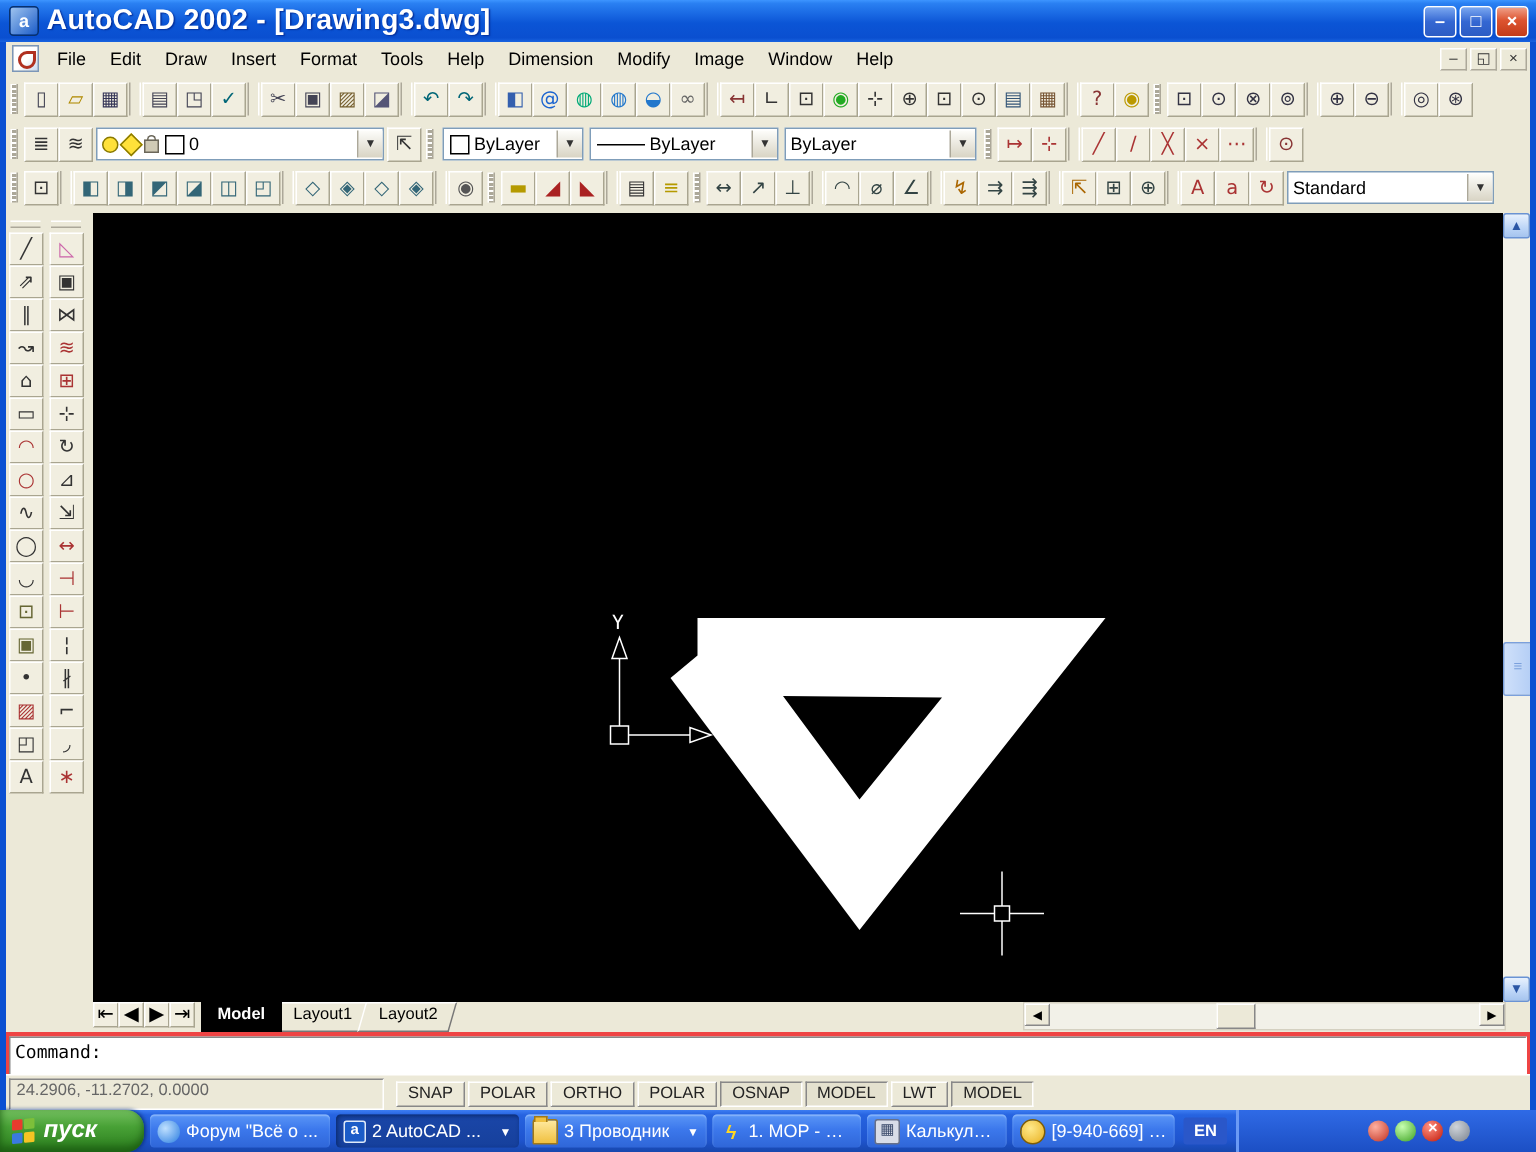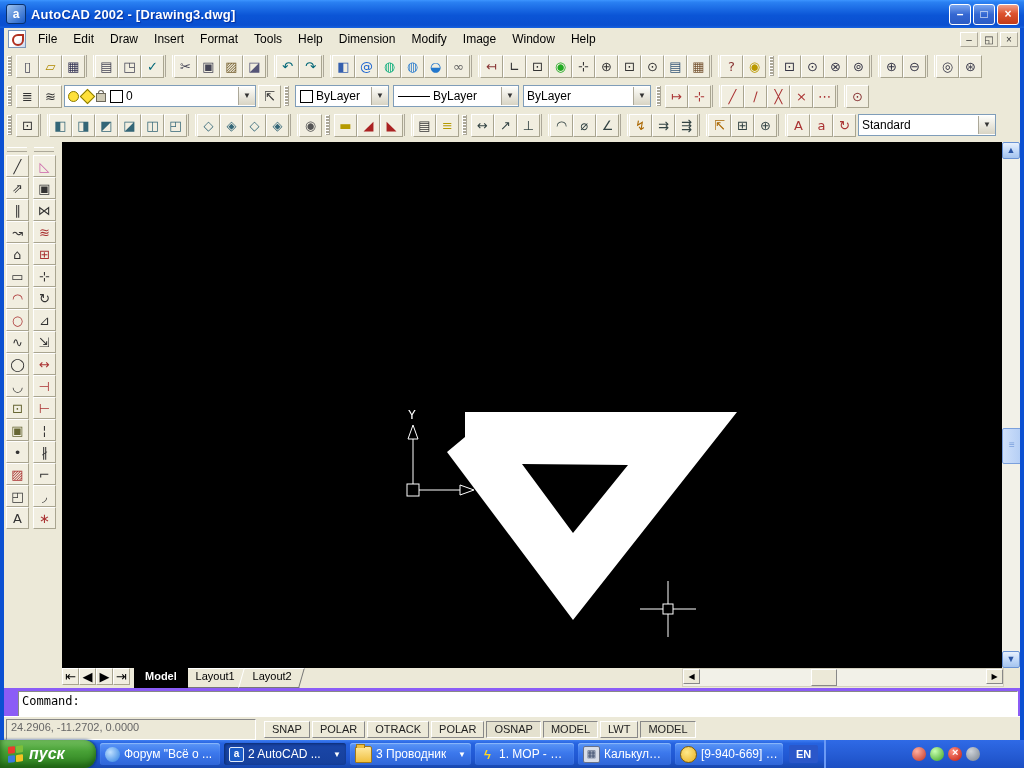--- a/index.html
+++ b/index.html
@@ -5,21 +5,21 @@
   html,body{margin:0;padding:0;background:#444;}
   #screen{position:relative;width:1024px;height:768px;overflow:hidden;
     font-family:"Liberation Sans",sans-serif;font-size:12px;background:#ece9d8;}
   
   .titlebar{position:absolute;left:0;top:0;width:1024px;height:28px;
     background:linear-gradient(180deg,#3d95ff 0%,#2a80f2 8%,#0b55d6 55%,#0a4fd0 90%,#1863e0 100%);
     display:flex;align-items:center;color:#fff;}
   .app-icon{width:18px;height:18px;margin:0 5px 0 6px;background:linear-gradient(135deg,#9fc4ef,#1b5cc8);
     border:1px solid #08316e;border-radius:3px;color:#fff;font-weight:bold;font-size:12px;
     display:flex;align-items:center;justify-content:center;}
-  .title-text{font-size:13px;font-weight:bold;text-shadow:1px 1px 1px #05309c;letter-spacing:.2px;}
+  .title-text{font-size:19px;font-weight:bold;text-shadow:1px 1px 1px #05309c;letter-spacing:.2px;}
   .tb-buttons{position:absolute;right:5px;top:4px;display:flex;gap:2px;}
   .tb-btn{width:22px;height:21px;border-radius:3px;border:1px solid #fff;
     background:linear-gradient(180deg,#7aa7f0,#3467d2 50%,#2c5cc4);color:#fff;font-size:12px;
     line-height:19px;text-align:center;font-weight:bold;padding:0;}
   .tb-btn.close{background:linear-gradient(180deg,#f0a088,#dd5430 45%,#c33b18);}
   
   .menubar{position:absolute;left:4px;right:4px;top:28px;height:22px;background:#ece9d8;
     display:flex;align-items:center;border-bottom:1px solid #d8d4c4;}
   .mdi-icon{width:16px;height:16px;margin:0 4px;background:linear-gradient(135deg,#fff 55%,#c8d8f0);
     border:1px solid #7b96b8;position:relative;}
@@ -73,21 +73,21 @@
   .tab{height:16px;padding:1px 10px;border:1px solid #777;border-top-color:#fff;border-left-color:#fff;
     background:#ece9d8;font-size:11px;transform:skewX(-16deg);margin-right:-4px;}
   .tab span{display:block;transform:skewX(16deg);}
   .tab.active{background:#000;color:#fff;font-weight:bold;transform:none;border-color:#000;z-index:2;}
   .tab.active span{transform:none;}
   .hscroll{position:absolute;left:620px;top:0;width:320px;height:17px;background:#f2f1e8;border:1px solid #d4d0c0;}
   .c-sbtn{position:absolute;top:0;width:17px;height:15px;background:#ece9d8;border:1px solid;border-color:#fff #888 #888 #fff;
     font-size:8px;text-align:center;line-height:14px;color:#000;padding:0;}
   .c-thumb{position:absolute;top:0;left:128px;width:24px;height:15px;background:#ece9d8;border:1px solid;border-color:#fff #888 #888 #fff;}
   
-  #cmd{position:absolute;left:4px;right:4px;top:688px;height:28px;background:#8b5cf6;padding-top:3px;padding-left:12px;}
+  #cmd{position:absolute;left:4px;right:4px;top:688px;height:28px;background:#ef4444;padding-top:3px;}
   #cmd .box{margin:0 2px;height:21px;background:#fff;border:1px solid;border-color:#888 #fff #fff #888;
     font-family:"DejaVu Sans Mono",monospace;font-size:12px;color:#000;padding:2px 3px;}
   #status{position:absolute;left:4px;right:4px;top:716px;height:24px;background:#ece9d8;
     display:flex;align-items:center;border-top:1px solid #fff;}
   .coords{width:240px;height:17px;margin-left:2px;border:1px solid;border-color:#888 #fff #fff #888;
     font-size:11px;color:#666;padding:1px 4px;}
   .toggles{display:flex;margin-left:8px;gap:2px;}
   .toggle{height:17px;padding:1px 7px;font-size:11px;color:#222;border:1px solid;border-color:#fff #888 #888 #fff;background:#ece9d8;}
   .toggle.pressed{border-color:#888 #fff #fff #888;background:#e4e1cf;}
   
@@ -668,21 +668,21 @@
 
   <div id="cmd">
     <div class="box">Command:</div>
   </div>
 
   <div id="status">
     <span class="coords">24.2906, -11.2702, 0.0000</span>
     <span class="toggles">
         <button class="toggle">SNAP</button>
         <button class="toggle">POLAR</button>
-        <button class="toggle">OTRACK</button>
+        <button class="toggle">ORTHO</button>
         <button class="toggle">POLAR</button>
         <button class="toggle pressed">OSNAP</button>
         <button class="toggle pressed">MODEL</button>
         <button class="toggle">LWT</button>
         <button class="toggle pressed">MODEL</button>
       </span>
   </div>
 
   <div id="taskbar">
     <div id="startbtn">

